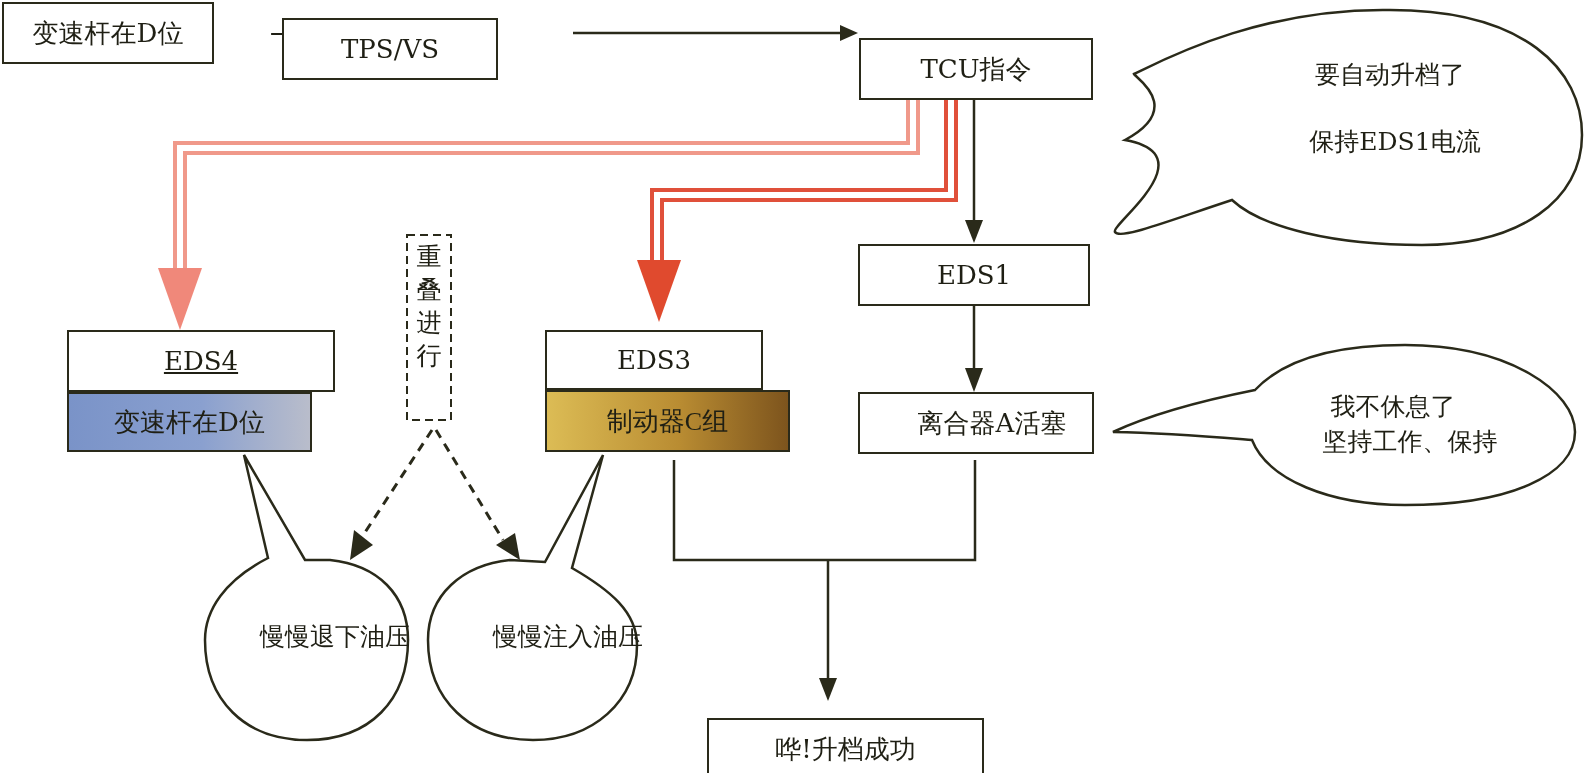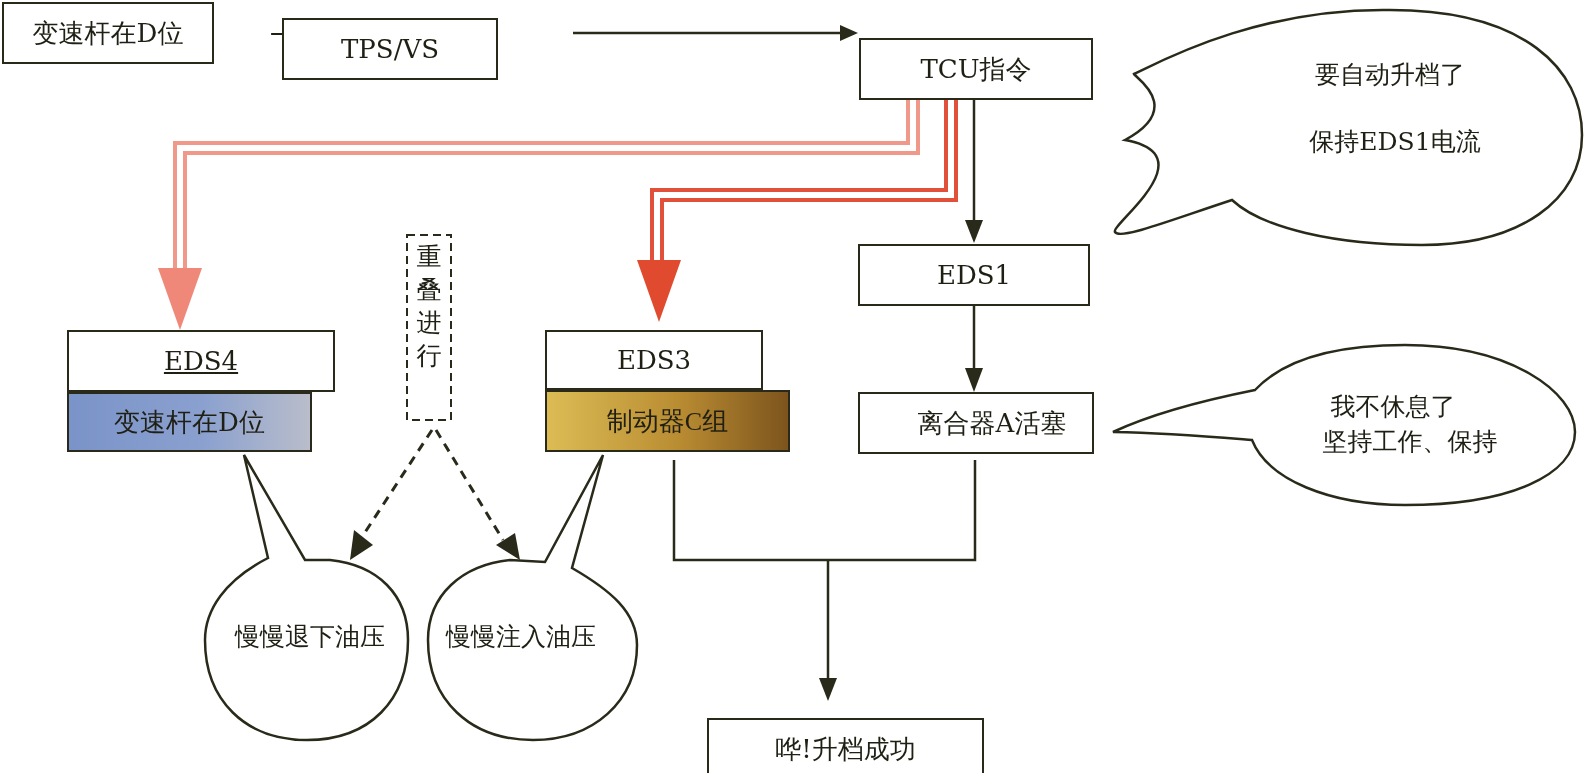--- a/index.html
+++ b/index.html
@@ -83,22 +83,22 @@
   <span>TPS/VS</span>
 </div>
 <div class="box" style="left:859px;top:2px;width:234px;height:62px;margin-top:36px;">
   <span>TCU指令</span>
 </div>
 
 <div class="lbl" style="left:1290px;top:58px;width:200px;">要自动升档了</div>
 <div class="lbl" style="left:1290px;top:125px;width:210px;">保持EDS1电流</div>
 <div class="lbl" style="left:1318px;top:370px;width:150px;margin-top:20px;">我不休息了</div>
 <div class="lbl" style="left:1310px;top:425px;width:200px;">坚持工作、保持</div>
-<div class="lbl" style="left:210px;top:620px;width:200px;">慢慢退下油压</div>
-<div class="lbl" style="left:426px;top:620px;width:190px;">慢慢注入油压</div>
+<div class="lbl" style="left:210px;top:620px;width:200px;text-align:right;">慢慢退下油压</div>
+<div class="lbl" style="left:473px;top:620px;width:190px;">慢慢注入油压</div>
 
 <div class="box" style="left:858px;top:244px;width:232px;height:62px;">
   <span>EDS1</span>
 </div>
 
 <div class="box" style="left:858px;top:392px;width:236px;height:62px;padding-left:32px;">
   <span>离合器A活塞</span>
 </div>
 
 <div class="box" style="left:67px;top:330px;width:268px;height:62px;text-decoration:underline;">

